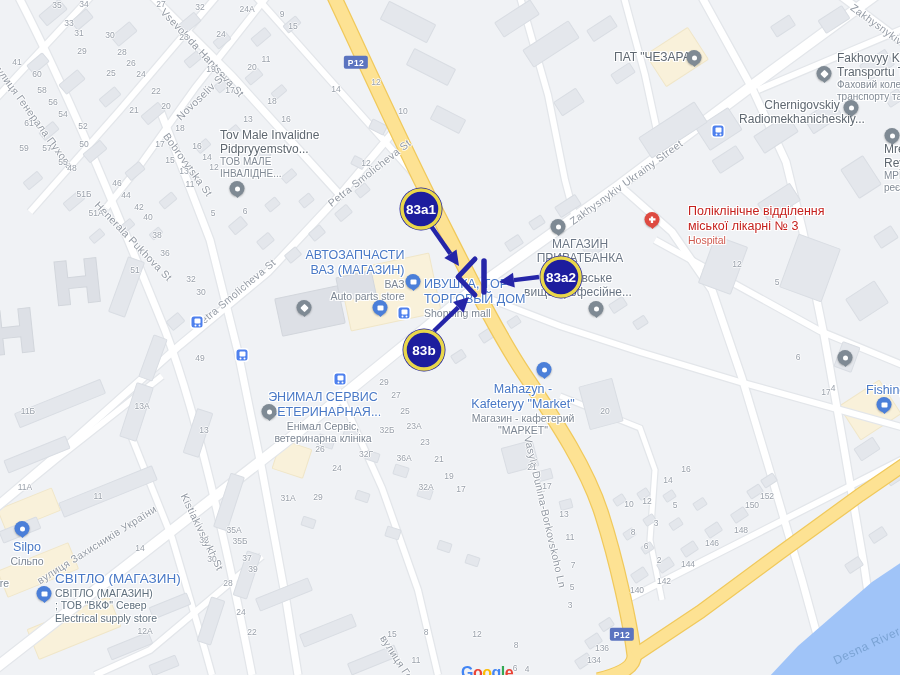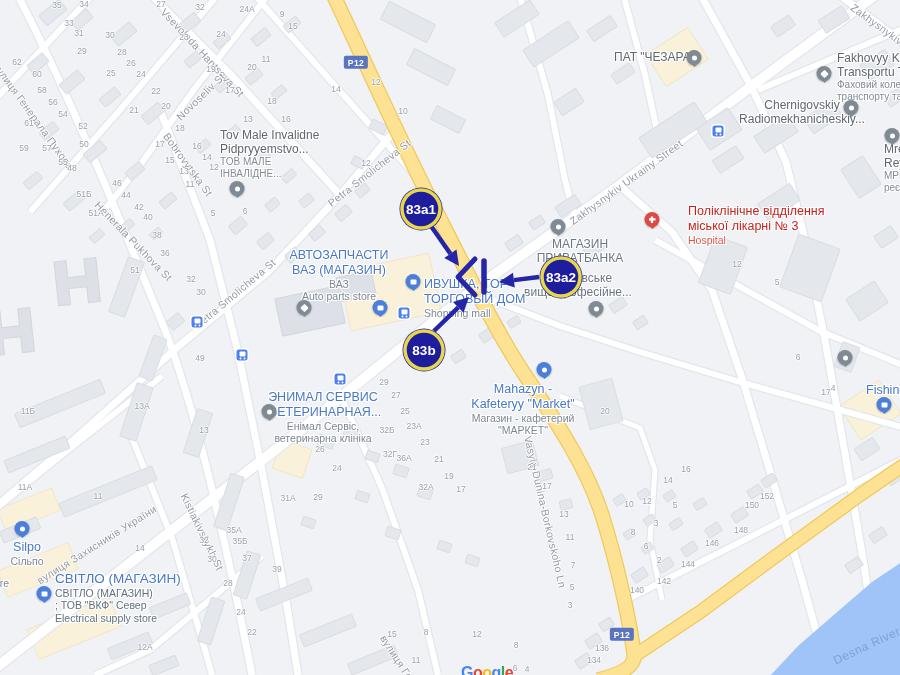--- a/index.html
+++ b/index.html
@@ -280,21 +280,21 @@
       <div class="hnum" style="left: 221px; top: 34px;">24</div>
       <div class="hnum" style="left: 293px; top: 26px;">15</div>
       <div class="hnum" style="left: 82px; top: 51px;">29</div>
       <div class="hnum" style="left: 122px; top: 52px;">28</div>
       <div class="hnum" style="left: 131px; top: 63px;">26</div>
       <div class="hnum" style="left: 111px; top: 73px;">25</div>
       <div class="hnum" style="left: 141px; top: 74px;">24</div>
       <div class="hnum" style="left: 211px; top: 69px;">19</div>
       <div class="hnum" style="left: 252px; top: 67px;">20</div>
       <div class="hnum" style="left: 266px; top: 59px;">11</div>
-      <div class="hnum" style="left: 17px; top: 62px;">62</div>
+      <div class="hnum" style="left: 17px; top: 62px;">41</div>
       <div class="hnum" style="left: 37px; top: 74px;">60</div>
       <div class="hnum" style="left: 42px; top: 90px;">58</div>
       <div class="hnum" style="left: 53px; top: 102px;">56</div>
       <div class="hnum" style="left: 63px; top: 114px;">54</div>
       <div class="hnum" style="left: 83px; top: 126px;">52</div>
       <div class="hnum" style="left: 29px; top: 123px;">61</div>
       <div class="hnum" style="left: 24px; top: 148px;">59</div>
       <div class="hnum" style="left: 47px; top: 148px;">57</div>
       <div class="hnum" style="left: 156px; top: 91px;">22</div>
       <div class="hnum" style="left: 230px; top: 90px;">17</div>
@@ -331,21 +331,21 @@
       <div class="hnum" style="left: 376px; top: 82px;">12</div>
       <div class="hnum" style="left: 336px; top: 89px;">14</div>
       <div class="hnum" style="left: 403px; top: 111px;">10</div>
       <div class="hnum" style="left: 366px; top: 163px;">12</div>
       <div class="hnum" style="left: 384px; top: 382px;">29</div>
       <div class="hnum" style="left: 396px; top: 395px;">27</div>
       <div class="hnum" style="left: 405px; top: 411px;">25</div>
       <div class="hnum" style="left: 414px; top: 426px;">23А</div>
       <div class="hnum" style="left: 387px; top: 430px;">32Б</div>
       <div class="hnum" style="left: 425px; top: 442px;">23</div>
-      <div class="hnum" style="left: 366px; top: 454px; margin-left: 24px;">32Г</div>
+      <div class="hnum" style="left: 366px; top: 454px;">32Г</div>
       <div class="hnum" style="left: 404px; top: 458px;">36А</div>
       <div class="hnum" style="left: 439px; top: 459px;">21</div>
       <div class="hnum" style="left: 320px; top: 449px;">26</div>
       <div class="hnum" style="left: 337px; top: 468px;">24</div>
       <div class="hnum" style="left: 449px; top: 476px;">19</div>
       <div class="hnum" style="left: 426px; top: 487px;">32А</div>
       <div class="hnum" style="left: 461px; top: 489px;">17</div>
       <div class="hnum" style="left: 288px; top: 498px;">31А</div>
       <div class="hnum" style="left: 318px; top: 497px;">29</div>
       <div class="hnum" style="left: 532px; top: 467px;">21</div>
@@ -378,25 +378,25 @@
       <div class="hnum" style="left: 142px; top: 406px;">13А</div>
       <div class="hnum" style="left: 204px; top: 430px;">13</div>
       <div class="hnum" style="left: 25px; top: 480px; margin-top: 7px;">11А</div>
       <div class="hnum" style="left: 98px; top: 496px;">11</div>
       <div class="hnum" style="left: 140px; top: 548px;">14</div>
       <div class="hnum" style="left: 234px; top: 530px;">35А</div>
       <div class="hnum" style="left: 204px; top: 540px;">32</div>
       <div class="hnum" style="left: 240px; top: 541px;">35Б</div>
       <div class="hnum" style="left: 212px; top: 559px;">30</div>
       <div class="hnum" style="left: 247px; top: 558px;">37</div>
-      <div class="hnum" style="left: 253px; top: 569px; margin-left: 24px;">39</div>
+      <div class="hnum" style="left: 253px; top: 569px;">39</div>
       <div class="hnum" style="left: 228px; top: 583px;">28</div>
       <div class="hnum" style="left: 241px; top: 612px;">24</div>
       <div class="hnum" style="left: 252px; top: 632px;">22</div>
-      <div class="hnum" style="left: 145px; top: 631px; margin-top: 16px;">12А</div>
+      <div class="hnum" style="left: 145px; top: 631px;">12А</div>
       <div class="hnum" style="left: 392px; top: 634px;">15</div>
       <div class="hnum" style="left: 426px; top: 632px;">8</div>
       <div class="hnum" style="left: 477px; top: 634px;">12</div>
       <div class="hnum" style="left: 516px; top: 645px;">8</div>
       <div class="hnum" style="left: 416px; top: 660px;">11</div>
       <div class="hnum" style="left: 515px; top: 668px;">6</div>
       <div class="hnum" style="left: 527px; top: 669px;">4</div>
       <div class="hnum" style="left: 737px; top: 264px;">12</div>
       <div class="hnum" style="left: 777px; top: 282px;">5</div>
       <div class="hnum" style="left: 798px; top: 357px;">6</div>
@@ -435,21 +435,21 @@
         <div class="l-redsub">Hospital</div>
       </div>
       <div class="poi center" style="left: 580px; top: 237px;">
         <div class="l-gray12">МАГАЗИН</div>
         <div class="l-gray12">ПРИВАТБАНКА</div>
       </div>
       <div class="poi center" style="left: 578px; top: 271px;">
         <div class="l-gray12">Чернігівське</div>
         <div class="l-gray12">вище професійне...</div>
       </div>
-      <div class="poi center" style="left: 339px; top: 248px;">
+      <div class="poi center" style="left: 355px; top: 248px; text-align: right;">
         <div class="l-blue">АВТОЗАПЧАСТИ</div>
         <div class="l-blue">ВАЗ (МАГАЗИН)</div>
         <div class="l-graysub">ВАЗ</div>
         <div class="l-graysub">Auto parts store</div>
       </div>
       <div class="poi" style="left: 424px; top: 277px;">
         <div class="l-blue">ИВУШКА, ТОР</div>
         <div class="l-blue">ТОРГОВЫЙ ДОМ</div>
         <div class="l-graysub">Shopping mall</div>
       </div>

